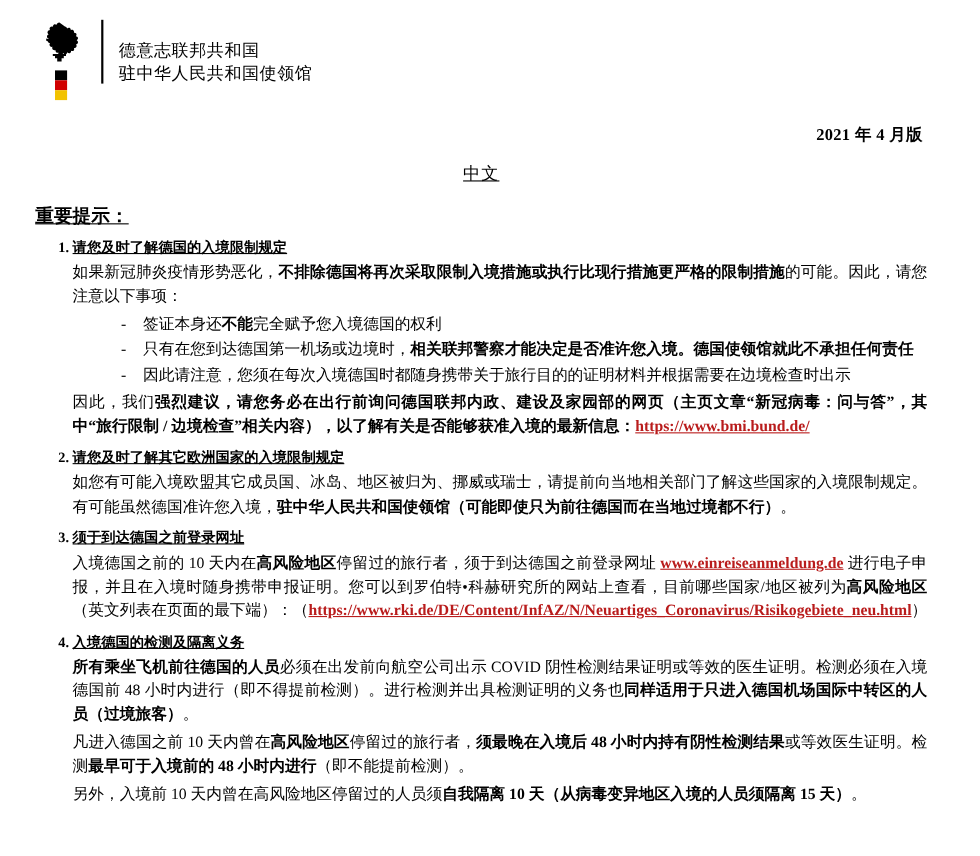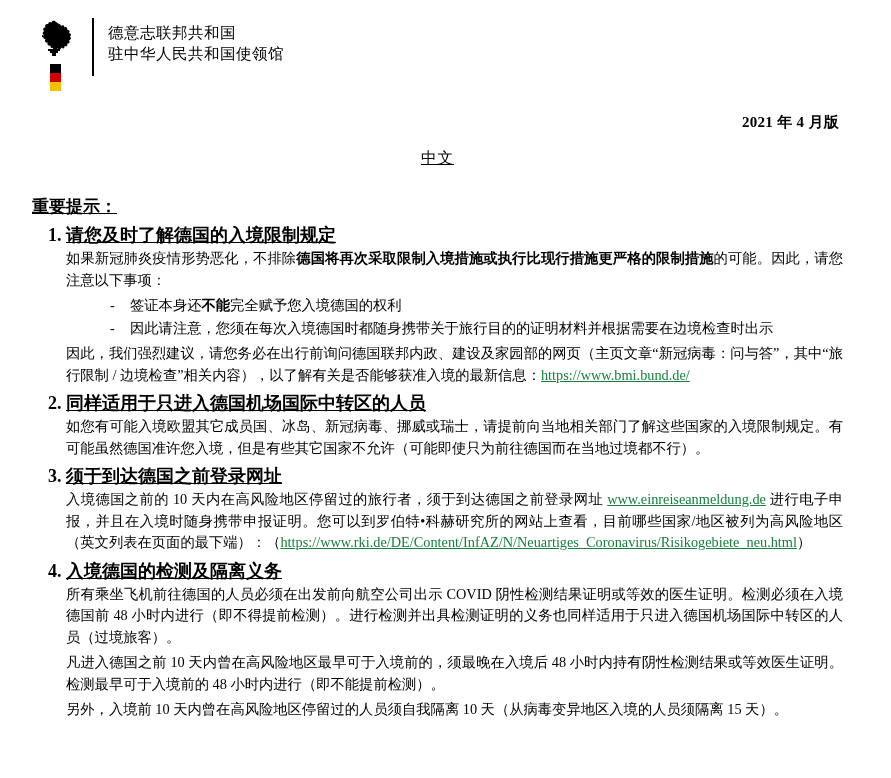--- a/index.html
+++ b/index.html
@@ -17,21 +17,21 @@
   .page {
     position: relative;
     width: 891px;
     height: 778px;
     box-sizing: border-box;
     padding: 18px 48px 0 32px;
   }
   
   .header {
     display: flex;
-    align-items: flex-start;
+    align-items: center;
     gap: 14px;
     margin-bottom: 4px;
   }
   .eagle-wrap {
     width: 44px;
     display: flex;
     flex-direction: column;
     align-items: center;
   }
   .eagle {
@@ -67,51 +67,52 @@
     margin-top: 22px;
     margin-right: 4px;
     letter-spacing: 0.3px;
     font-weight: bold;
   }
   .doc-title {
     text-align: center;
     font-size: 15.5px;
     text-decoration: underline;
     margin-top: 16px;
-    margin-bottom: 26px;
+    margin-bottom: 16px;
     letter-spacing: 1px;
   }
   
   .section-head {
     font-weight: bold;
     text-decoration: underline;
     font-size: 17px;
     margin: 2px 0 4px 0;
   }
   p {
     margin: 0 0 4px 0;
     font-size: 14.3px;
     line-height: 21.5px;
     text-align: justify;
   }
-  .b { font-weight: normal; margin-top: 12px; }
+  .b { font-weight: bold; margin-top: 12px; }
   .bu { font-weight: bold; }
   a, .link {
-    color: #15803d;
+    color: #b91c1c;
     text-decoration: underline;
     word-break: break-all;
+    font-weight: bold;
   }
   ol.numlist {
     margin: 0;
     padding-left: 34px;
   }
   ol.numlist > li {
     font-weight: bold;
     text-decoration: underline;
-    font-size: 18px;
+    font-size: 13px;
     margin: 7px 0 3px 0;
     line-height: 20px;
   }
   ol.numlist > li > span.itemtext { display: inline; }
   .dashlist {
     list-style: none;
     margin: 2px 0 4px 0;
     padding-left: 44px;
   }
   .dashlist li {
@@ -163,33 +164,34 @@
   <div class="doc-title">中文</div>
 
   <div class="section-head">重要提示：</div>
 
   <ol class="numlist" id="sections-root">
       <li><span class="itemtext">请您及时了解德国的入境限制规定</span></li>
       <div class="para-block">
         <p><span>如果新冠肺炎疫情形势恶化，</span><span class="b">不排除</span><span class="bu">德国将再次采取限制入境措施或执行比现行措施更严格的限制措施</span><span>的可能。因此，请您注意以下事项：</span></p>
         <ul class="dashlist">
           <li><span>签证本身还</span><span class="bu">不能</span><span>完全赋予您入境德国的权利</span></li>
+          <li><span>只有在您到达德国第一机场或边境时，</span><span class="b">相关联邦警察</span><span class="bu">才能</span><span class="b">决定是否准许您入境。德国使领馆</span><span class="bu">就此不承担任何责任</span></li>
           <li><span>因此请注意，您须在每次入境德国时都随身携带关于旅行目的的证明材料并根据需要在边境检查时出示</span></li>
         </ul>
         <p><span>因此，我们</span><span class="b">强烈建议，请您务必在出行前询问德国联邦内政、建设及家园部的网页（主页文章“新冠病毒：问与答”，其中“旅行限制 / 边境检查”相关内容），以了解有关是否能够获准入境的最新信息：</span><a class="link" href="#">https://www.bmi.bund.de/</a></p>
       </div>
-      <li><span class="itemtext">同样适用于只进入德国机场国际中转区的人员</span></li>
+      <li><span class="itemtext">请您及时了解其它欧洲国家的入境限制规定</span></li>
       <div class="para-block">
-        <p><span>如您有可能入境欧盟其它成员国、冰岛、新冠病毒、挪威或瑞士，请提前向当地相关部门了解这些国家的入境限制规定。有可能虽然德国准许您入境，</span><span class="b">但是有些其它国家不允许（可能即使只为前往德国而在当地过境都不行）</span><span>。</span></p>
+        <p><span>如您有可能入境欧盟其它成员国、冰岛、地区被归为、挪威或瑞士，请提前向当地相关部门了解这些国家的入境限制规定。有可能虽然德国准许您入境，</span><span class="b">驻中华人民共和国使领馆（可能即使只为前往德国而在当地过境都不行）</span><span>。</span></p>
       </div>
       <li><span class="itemtext">须于到达德国之前登录网址</span></li>
       <div class="para-block">
         <p><span>入境德国之前的 10 天内在</span><span class="b">高风险地区</span><span>停留过的旅行者，须于到达德国之前登录网址 </span><a class="link" href="#">www.einreiseanmeldung.de</a><span> 进行电子申报，并且在入境时随身携带申报证明。您可以到罗伯特•科赫研究所的网站上查看，目前哪些国家/地区被列为</span><span class="b">高风险地区</span><span>（英文列表在页面的最下端）：（</span><a class="link" href="#">https://www.rki.de/DE/Content/InfAZ/N/Neuartiges_Coronavirus/Risikogebiete_neu.html</a><span>）</span></p>
       </div>
       <li><span class="itemtext">入境德国的检测及隔离义务</span></li>
       <div class="para-block">
         <p><span class="b">所有乘坐飞机前往德国的人员</span><span>必须在出发前向航空公司出示 COVID 阴性检测结果证明</span><span>或等效的医生证明。检测必须在入境德国前 48 小时内进行（即不得提前检测）。进行检测并出具检测证明的义务也</span><span class="b">同样适用于只进入德国机场国际中转区的人员（过境旅客）</span><span>。</span></p>
-        <p><span>凡进入德国之前 10 天内曾在</span><span class="b">高风险地区</span><span>最早可于入境前的，</span><span class="b">须最晚在入境后 48 小时内持有阴性检测结果</span><span>或等效医生证明。检测</span><span class="b">最早可于入境前的 48 小时内进行</span><span>（即不能提前检测）。</span></p>
+        <p><span>凡进入德国之前 10 天内曾在</span><span class="b">高风险地区</span><span>停留过的旅行者，</span><span class="b">须最晚在入境后 48 小时内持有阴性检测结果</span><span>或等效医生证明。检测</span><span class="b">最早可于入境前的 48 小时内进行</span><span>（即不能提前检测）。</span></p>
         <p><span>另外，入境前 10 天内曾在高风险地区停留过的人员须</span><span class="b">自我隔离 10 天（从病毒变异地区入境的人员须隔离 15 天）</span><span>。</span></p>
       </div>
     </ol>
 
 </div>
 
 </body></html>

